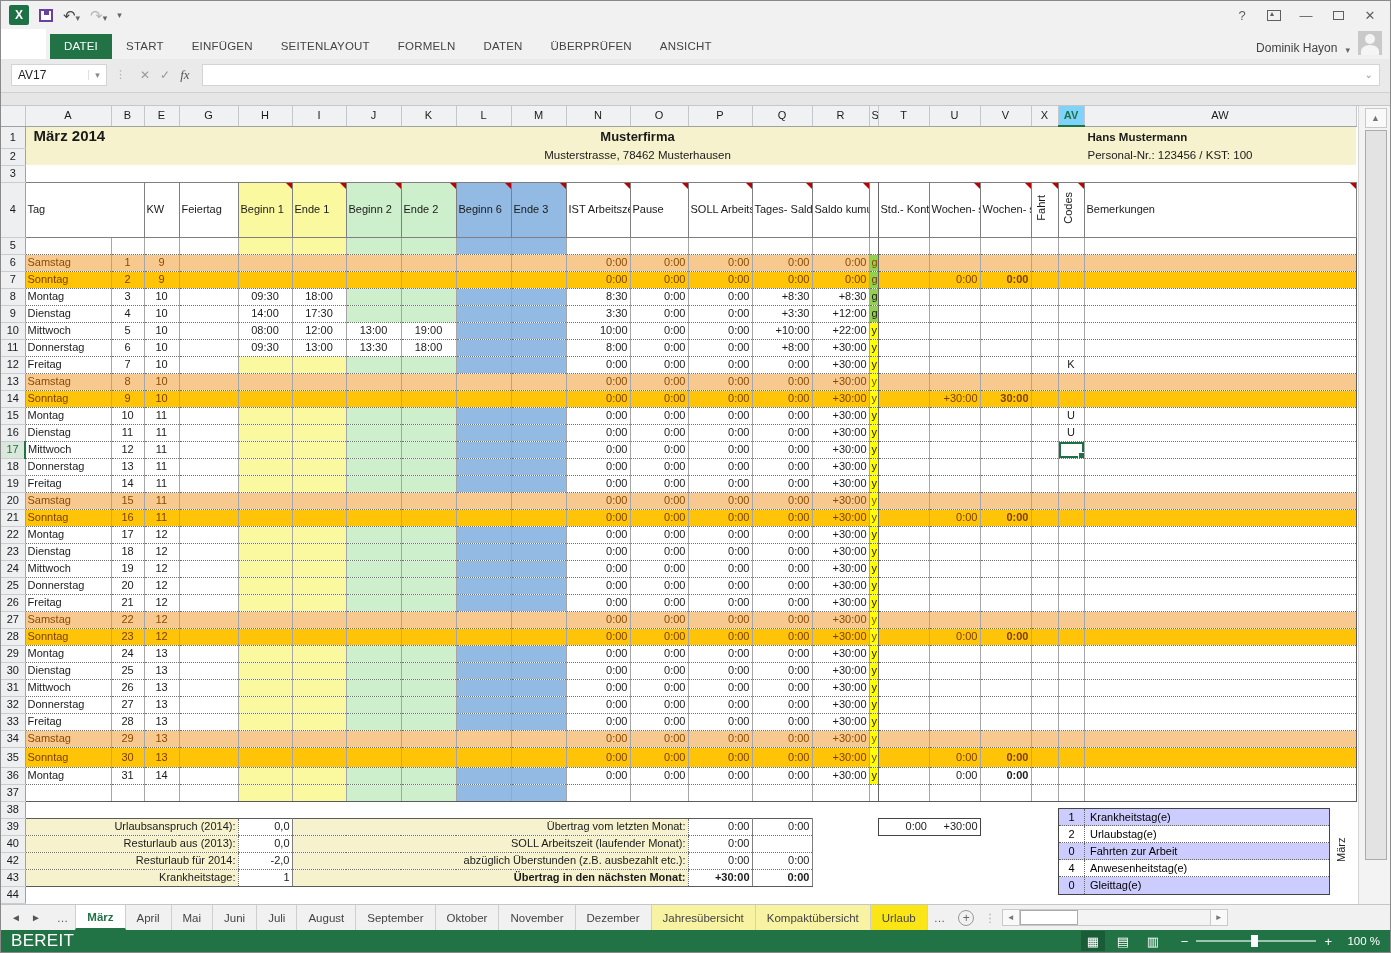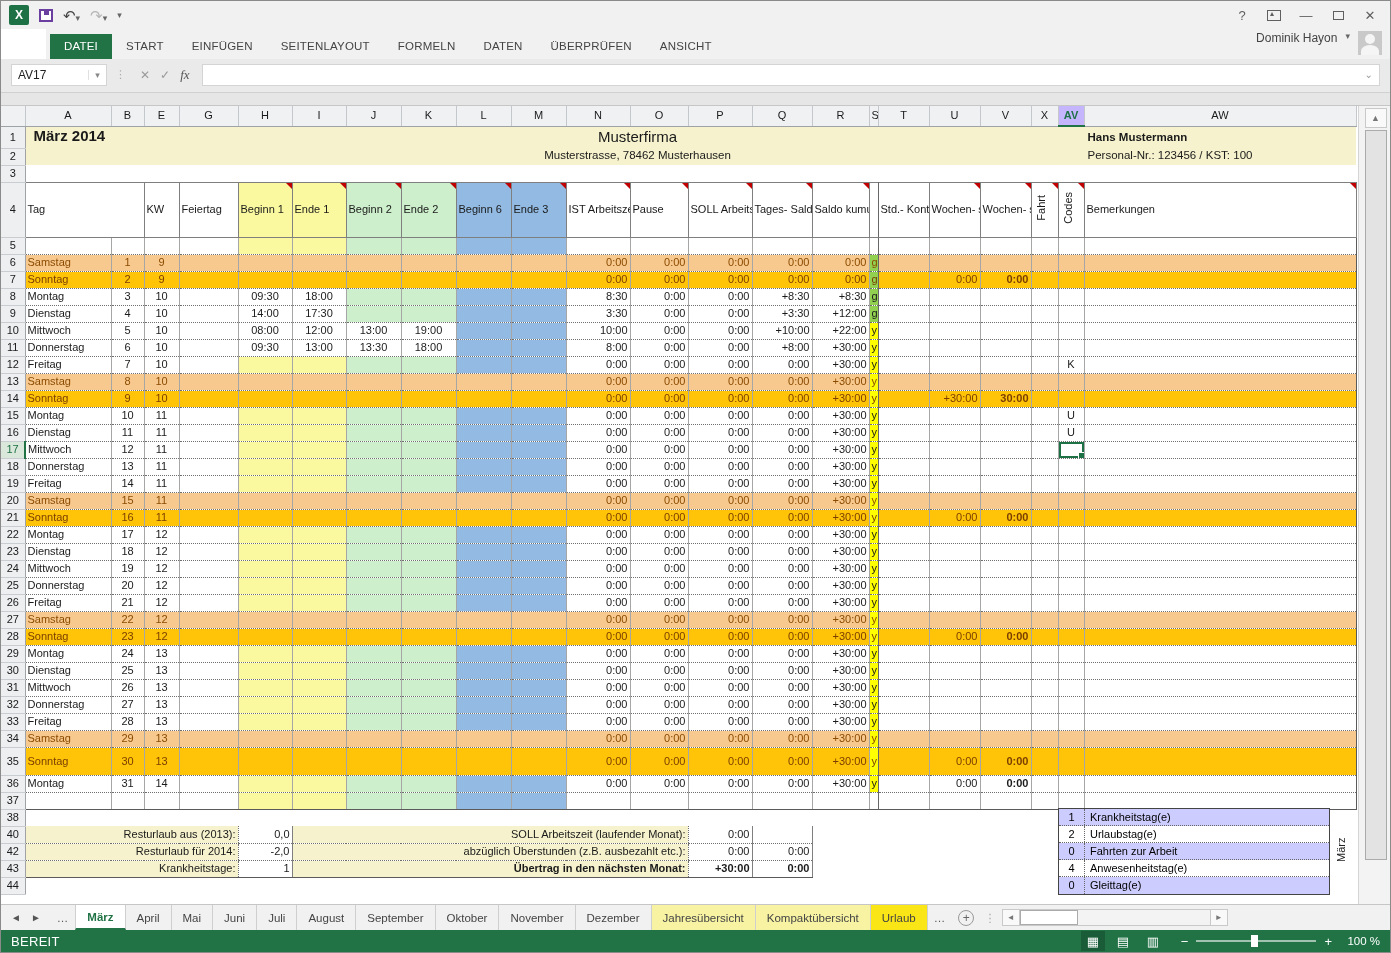--- a/index.html
+++ b/index.html
@@ -21,21 +21,21 @@
   .winctl { margin-left:auto; display:flex; align-items:center; gap:4px; padding-right:6px; z-index:2; }
   .wbtn { width:28px; height:22px; display:flex; align-items:center; justify-content:center; font-size:13px; color:#5f5f5f; }
   .ribopt { width:14px; height:11px; border:1px solid #5f5f5f; position:relative; }
   .ribopt::after{ content:"▴"; position:absolute; top:-2px; left:2px; font-size:8px; color:#5f5f5f;}
   .maxbox { width:11px; height:9px; border:1px solid #5f5f5f; }
 
   
   .ribbonrow { height:30px; background:#f1f1f1; display:flex; align-items:flex-end; flex:0 0 30px; position:relative;margin-left:45px; }
   .rtab { padding:6px 14px 7px; font-size:11.5px; color:#444; letter-spacing:.2px; }
   .rtab.active { background:#217346; color:#fff; }
-  .userarea { position:absolute; right:8px; top:2px; display:flex; align-items:flex-start; gap:8px; }
+  .userarea { position:absolute; right:8px; top:2px; display:flex; align-items:flex-end; gap:8px; }
   .username { font-size:12px; color:#444; }
   .user-dd { font-size:9px; color:#666; }
   .avatar { width:24px; height:24px; background:#c9c9c9; position:relative; overflow:hidden; }
   .avatar::before { content:""; position:absolute; top:3px; left:7px; width:10px; height:10px; border-radius:50%; background:#f5f5f5; }
   .avatar::after { content:""; position:absolute; top:14px; left:3px; width:18px; height:12px; border-radius:50% 50% 0 0; background:#f5f5f5; }
 
   
   .fbar { height:34px; background:#eaeaea; display:flex; align-items:center; padding:4px 10px 6px 10px; gap:6px; flex:0 0 34px; border-bottom:1px solid #d0d0d0;}
   .namebox { width:96px; height:22px; background:#fff; border:1px solid #d4d4d4; display:flex; align-items:center; }
   .namebox .nb-text { flex:1; padding-left:6px; font-size:12px; color:#222; }
@@ -47,27 +47,27 @@
   .finput { flex:1; height:22px; background:#fff; border:1px solid #d4d4d4; display:flex; align-items:center; justify-content:flex-end; }
   .fchev { color:#999; font-size:10px; padding-right:6px; }
   .gap { height:13px; background:#e6e6e6; flex:0 0 13px; border-bottom:1px solid #c6c6c6; }
 
   
   .gridwrap { position:relative; height:798px; flex:0 0 798px; background:#fff; overflow:hidden; }
   table.grid { border-collapse:collapse; table-layout:fixed; width:1355px; }
   .grid td { height:17px; padding:0 2px; overflow:hidden; white-space:nowrap; font-size:11px; color:#1a1a1a; vertical-align:middle; line-height:15px;}
   .ch { background:#eff1f3; border-right:1px solid #c4c8cc; border-bottom:1px solid #9fa3a6; color:#5f6368;
         text-align:center; font-size:11px; height:20px; }
-  .ch.selch { background:#c4b5fd; color:#1e7145; border-bottom:2px solid #217346; font-weight:bold;}
+  .ch.selch { background:#7dd3fc; color:#1e7145; border-bottom:2px solid #217346; font-weight:bold;}
   .rh { background:#edeff1; border-right:1px solid #9fa3a6; border-bottom:1px solid #c9cdd1; color:#5f6368; text-align:center; font-size:10.5px; }
   .rh.hl { background:#d9e8db; color:#1e7145; border-right:2px solid #217346; }
 
   .ttl { background:#f5f2cd; position:relative; }
   .ttl .t-left { position:absolute; left:8px; top:1px; font-weight:bold; font-size:15px; }
-  .ttl .t-center { position:absolute; left:46%; transform:translateX(-50%); top:2px; font-weight:normal; font-size:15px; }
+  .ttl .t-center { position:absolute; left:46%; transform:translateX(-50%); top:2px; font-weight:bold; font-size:13px; }
   .ttl .t-center2 { position:absolute; left:46%; transform:translateX(-50%); top:0px; font-size:11.5px; }
   .ttl .t-right { position:absolute; left:1062px; top:3px; font-weight:bold; font-size:11.5px; }
   .ttl .t-right2 { position:absolute; left:1062px; top:0px; font-size:11.5px; }
 
   .hd { border:1px solid #7f7f7f; background:#fff; text-align:left; white-space:pre-line; position:relative;
         font-size:11px; line-height:12.5px; vertical-align:middle; padding:1px; }
   .hd.note::after { content:""; position:absolute; top:0; right:0; border-left:6px solid transparent; border-top:6px solid #c00000; }
   .hy { background:#faf9a0; } .hg { background:#cdefcb; } .hb { background:#92bae2; }
   .vtext { writing-mode:vertical-rl; transform:rotate(180deg); display:inline-block; font-size:11px; }
 
@@ -120,21 +120,21 @@
               display:flex; align-items:center; justify-content:center; font-size:12px; margin:0 6px; }
   .tdots { align-self:center; color:#aaa; padding:0 4px; }
   .hsb { align-self:center; display:flex; align-items:center; margin-left:2px; }
   .hsb-btn { width:18px; height:17px; background:#f9f9f9; border:1px solid #c9c9c9; color:#777; font-size:8px;
              display:flex; align-items:center; justify-content:center; }
   .hsb-track { width:190px; height:17px; background:#f3f3f3; border-top:1px solid #c9c9c9; border-bottom:1px solid #c9c9c9; position:relative;}
   .hsb-thumb { position:absolute; left:0; top:0; width:58px; height:15px; background:#fff; border:1px solid #ababab; }
 
   
   .statusbar { height:24px; background:#217346; color:#fff; display:flex; align-items:center; flex:1; }
-  .sb-mode { font-size:13px; padding-left:10px; letter-spacing:.3px; }
+  .sb-mode { font-size:17px; padding-left:10px; letter-spacing:.3px; }
   .sb-right { margin-left:auto; display:flex; align-items:center; gap:6px; padding-right:10px; }
   .sb-view { width:24px; height:20px; display:flex; align-items:center; justify-content:center; font-size:13px; color:#fff; }
   .sb-view.on { background:#1a5c38; }
   .zoomctl { display:flex; align-items:center; gap:8px; margin-left:10px; }
   .ztrack { width:120px; height:2px; background:#9fc3af; position:relative; }
   .zthumb { position:absolute; left:55px; top:-5px; width:7px; height:12px; background:#fff; }
   .zsign { font-size:13px; }
   .zpct { font-size:11.5px; width:42px; text-align:right; }
 </style>
 </head>
@@ -1051,21 +1051,21 @@
               <td class="tc tR sa">0:00</td>
               <td class="tc tR sa pos">+30:00</td>
               <td class="tc tC scol sy sa">y</td>
               <td class="tc tR2 sa"></td>
               <td class="tc tR2 sa"></td>
               <td class="tc tR2 sa"></td>
               <td class="tc tC sa"></td>
               <td class="tc tC sa"></td>
               <td class="tc tL br sa"></td>
             </tr>
-            <tr style="height:28px">
+            <tr style="height:20px">
               <td class="rh">35</td>
               <td class="tc tL bl su">Sonntag</td>
               <td class="tc tC su">30</td>
               <td class="tc tC su">13</td>
               <td class="tc tC su"></td>
               <td class="tc tC su"></td>
               <td class="tc tC su"></td>
               <td class="tc tC su"></td>
               <td class="tc tC su"></td>
               <td class="tc tC su"></td>
@@ -1129,20 +1129,33 @@
               <td class="tc tR2"></td>
               <td class="tc tR2"></td>
               <td class="tc tR2"></td>
               <td class="tc tC"></td>
               <td class="tc tC"></td>
               <td class="tc tL br"></td>
             </tr>
             <tr style="height:15px">
               <td class="rh">38</td>
               <td colspan="22" class="plain"></td>
+            </tr>
+            <tr style="height:17px">
+              <td class="rh">39</td>
+              <td colspan="4" class="sumlab sumtop">Urlaubsanspruch (2014):</td>
+              <td class="sumval sumtop">0,0</td>
+              <td colspan="7" class="sumlab sumtop">Übertrag vom letzten Monat:</td>
+              <td class="sumval sumtop pos">0:00</td>
+              <td class="sumval sumtop pos">0:00</td>
+              <td class="plain"></td>
+              <td class="plain"></td>
+              <td class="plain tR2 boxL boxT boxB">0:00</td>
+              <td class="plain tR2 boxT boxB boxR">+30:00</td>
+              <td class="plain" colspan="4"></td>
             </tr>
             <tr style="height:17px">
               <td class="rh">40</td>
               <td colspan="4" class="sumlab">Resturlaub aus (2013):</td>
               <td class="sumval">0,0</td>
               <td colspan="7" class="sumlab">SOLL Arbeitszeit (laufender Monat):</td>
               <td class="sumval">0:00</td>
               <td class="sumval"></td>
               <td class="plain" colspan="8"></td>
             </tr>

